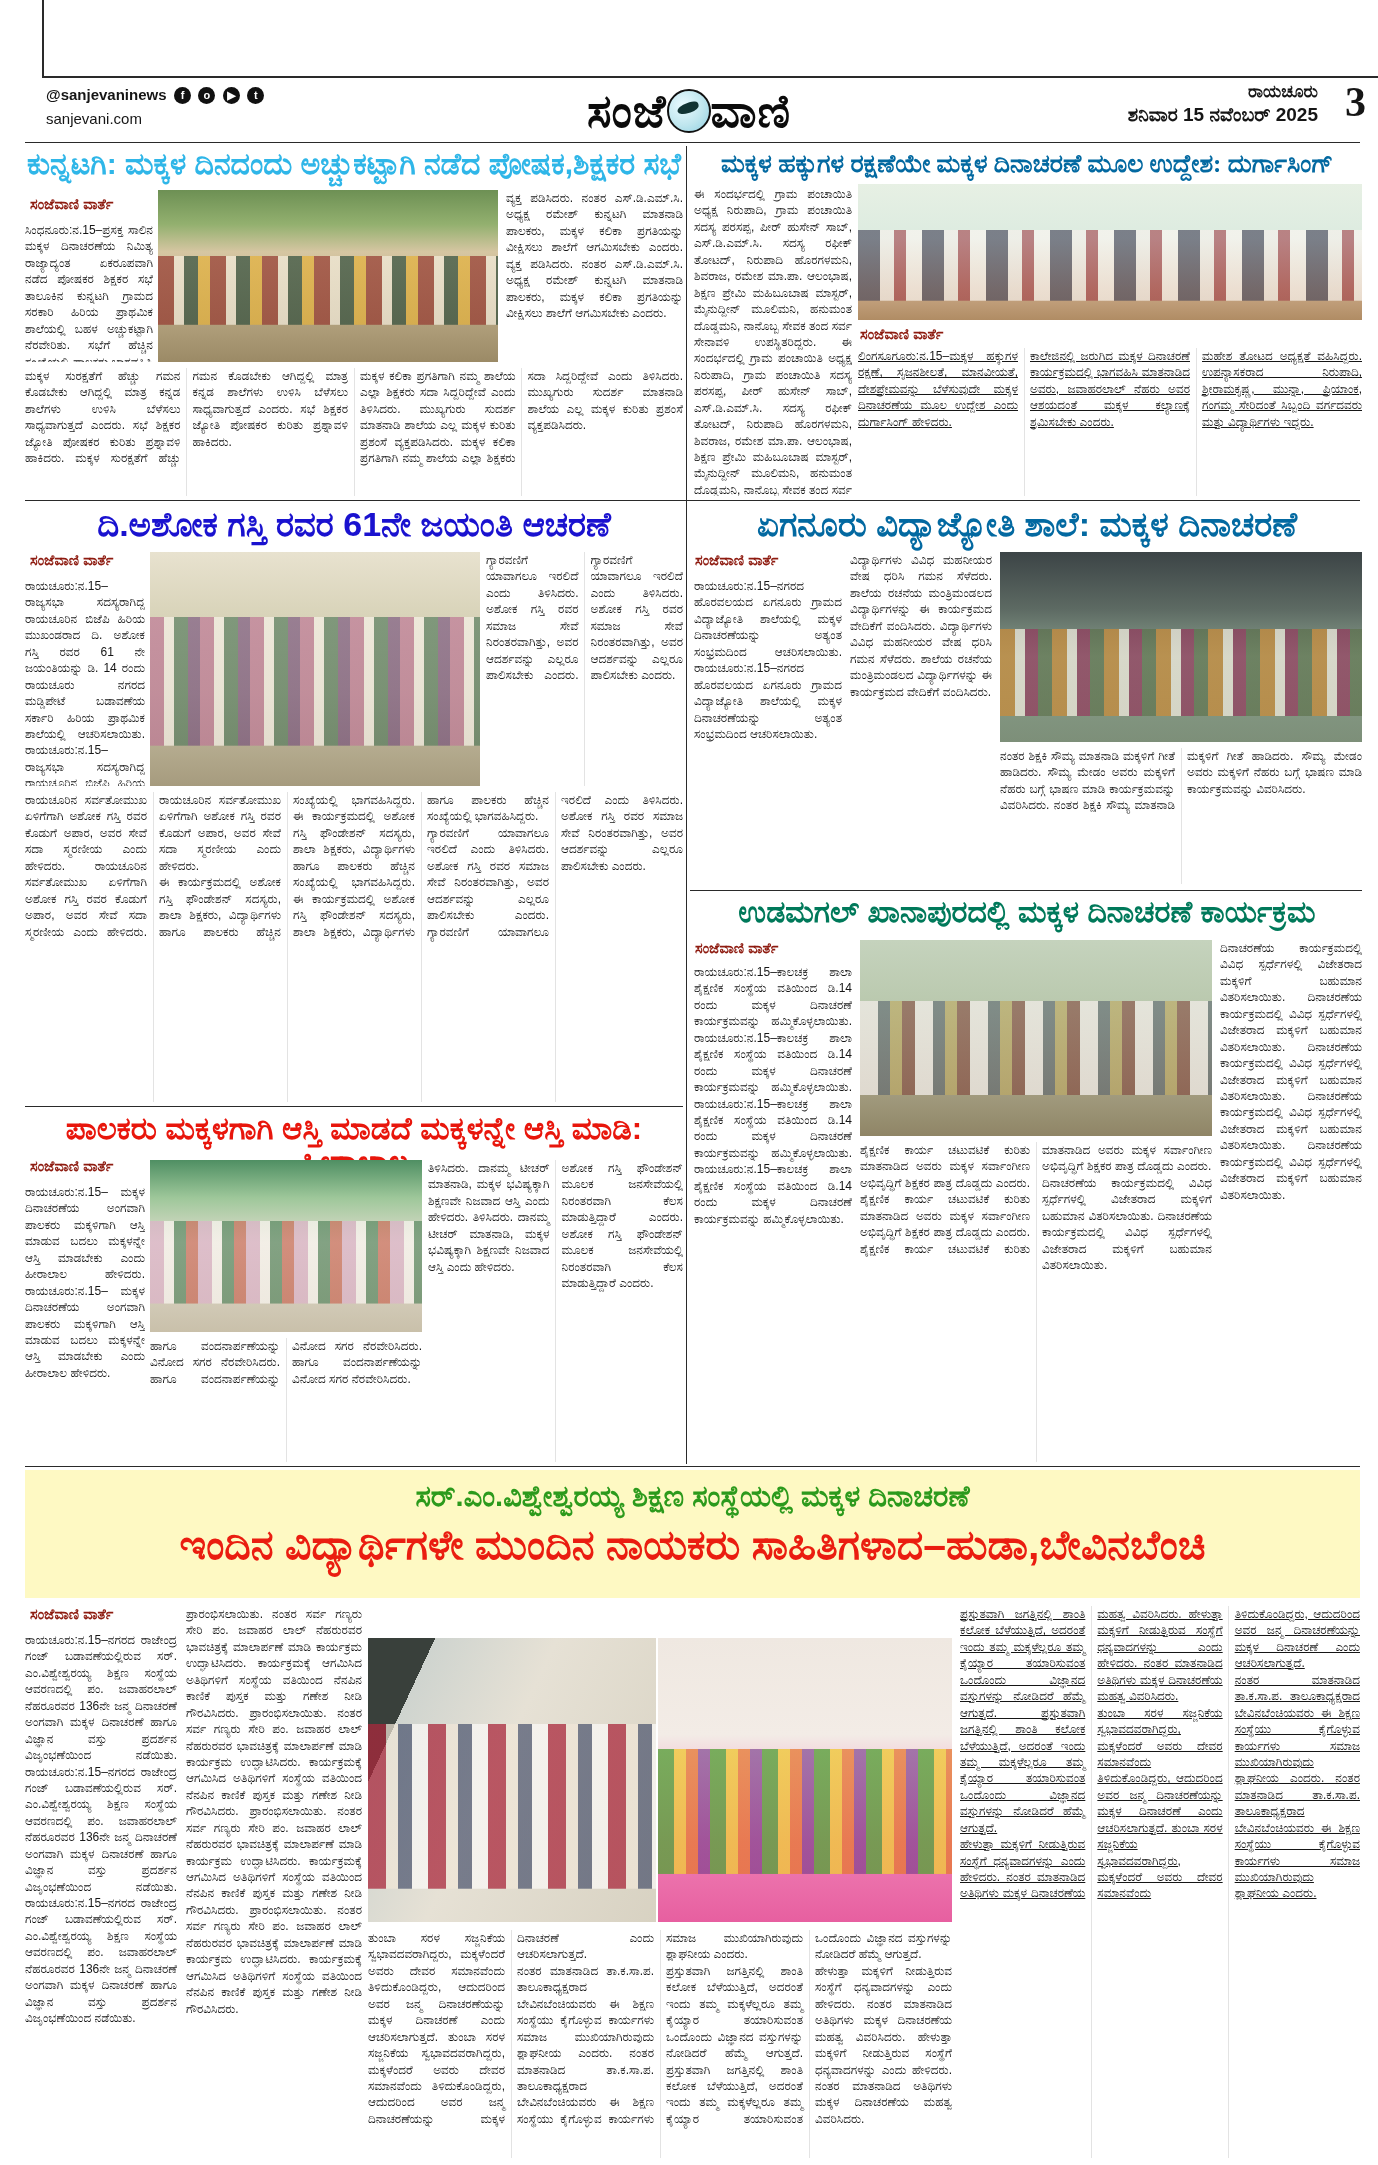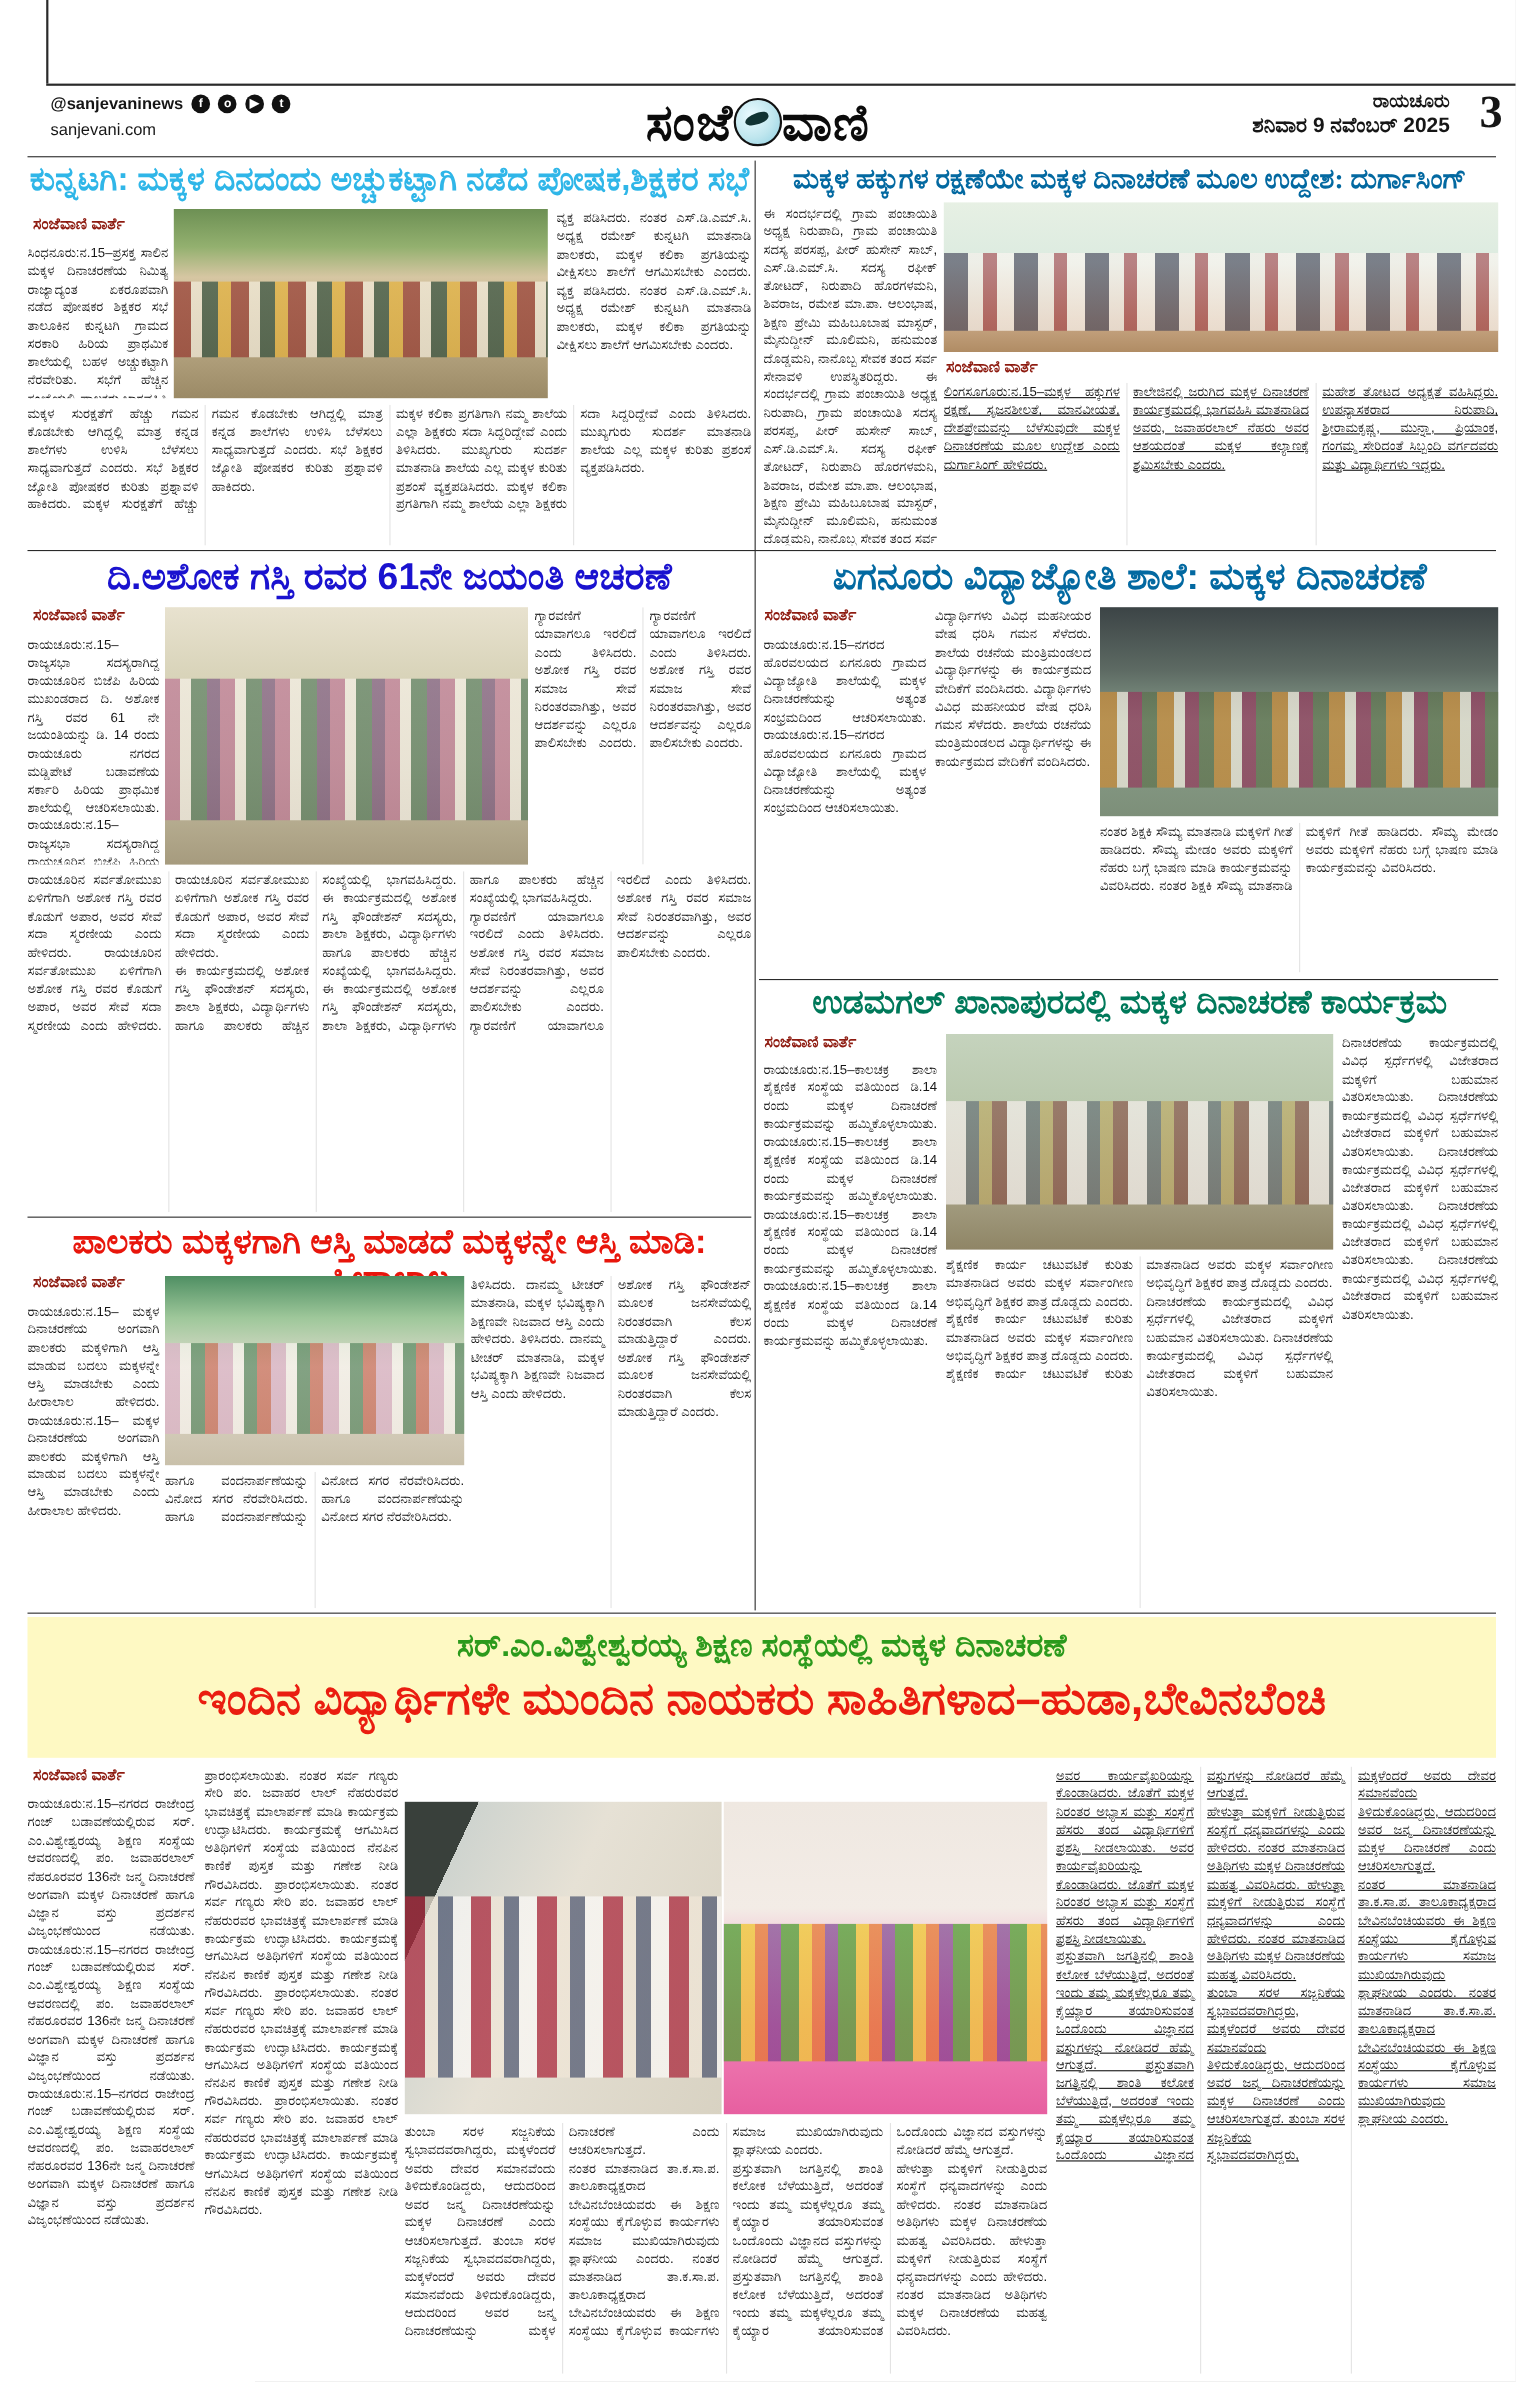--- a/index.html
+++ b/index.html
@@ -56,21 +56,21 @@
       <span class="soc">o</span>
       <span class="soc">▶</span>
       <span class="soc">t</span>
       <div class="masthead-site" style="margin-top:6px;">sanjevani.com</div>
     </div>
     <div class="logo">
       <span>ಸಂಜೆ</span><span class="disc"></span><span>ವಾಣಿ</span>
     </div>
     <div class="mh-right">
       <div class="mh-city">ರಾಯಚೂರು</div>
-      <div class="mh-date">ಶನಿವಾರ 9 ನವೆಂಬರ್ 2025</div>
+      <div class="mh-date">ಶನಿವಾರ 15 ನವೆಂಬರ್ 2025</div>
     </div>
     <div class="pageno">3</div>
   </div>
 
   <div class="vline" style="left:686px;top:146px;height:1318px;"></div>
 
   <div class="hl c-cyan" style="left:25px;top:148px;width:658px;font-size:30px;">ಕುನ್ನಟಗಿ: ಮಕ್ಕಳ ದಿನದಂದು ಅಚ್ಚುಕಟ್ಟಾಗಿ ನಡೆದ ಪೋಷಕ,ಶಿಕ್ಷಕರ ಸಭೆ</div>
   <div class="byline" style="left:30px;top:196px;">ಸಂಜೆವಾಣಿ ವಾರ್ತೆ</div>
   <div class="ph ph-a" style="left:158px;top:190px;width:340px;height:172px;"></div>
   <div class="col" style="left:25px;top:222px;width:128px;height:140px;">ಸಿಂಧನೂರು:ನ.15–ಪ್ರಸಕ್ತ ಸಾಲಿನ ಮಕ್ಕಳ ದಿನಾಚರಣೆಯ ನಿಮಿತ್ಯ ರಾಜ್ಯಾದ್ಯಂತ ಏಕರೂಪವಾಗಿ ನಡೆದ ಪೋಷಕರ ಶಿಕ್ಷಕರ ಸಭೆ ತಾಲೂಕಿನ ಕುನ್ನಟಗಿ ಗ್ರಾಮದ ಸರಕಾರಿ ಹಿರಿಯ ಪ್ರಾಥಮಿಕ ಶಾಲೆಯಲ್ಲಿ ಬಹಳ ಅಚ್ಚುಕಟ್ಟಾಗಿ ನೆರವೇರಿತು. ಸಭೆಗೆ ಹೆಚ್ಚಿನ ಸಂಖ್ಯೆಯಲ್ಲಿ ಪಾಲಕರು ಭಾಗವಹಿಸಿ ಮಕ್ಕಳ ಹಾಜರಾತಿಯಿಂದ ಶ್ರೇಣಿಕವಾಗಿ ಪರಿಶೀಲಿಸುವುದರ ಜೊತೆಗೆ ಶಾಲೆಯ ಅಭಿವೃದ್ಧಿಗೆ ಸಲಹೆ ಸೂಚನೆ ನೀಡಿದರು.</div>
@@ -152,20 +152,19 @@
   <div class="col" style="left:186px;top:1606px;width:176px;height:552px;">ಪ್ರಾರಂಭಿಸಲಾಯಿತು. ನಂತರ ಸರ್ವ ಗಣ್ಯರು ಸೇರಿ ಪಂ. ಜವಾಹರ ಲಾಲ್ ನೆಹರುರವರ ಭಾವಚಿತ್ರಕ್ಕೆ ಮಾಲಾರ್ಪಣೆ ಮಾಡಿ ಕಾರ್ಯಕ್ರಮ ಉದ್ಘಾಟಿಸಿದರು. ಕಾರ್ಯಕ್ರಮಕ್ಕೆ ಆಗಮಿಸಿದ ಅತಿಥಿಗಳಿಗೆ ಸಂಸ್ಥೆಯ ವತಿಯಿಂದ ನೆನಪಿನ ಕಾಣಿಕೆ ಪುಸ್ತಕ ಮತ್ತು ಗಣೇಶ ನೀಡಿ ಗೌರವಿಸಿದರು. ಪ್ರಾರಂಭಿಸಲಾಯಿತು. ನಂತರ ಸರ್ವ ಗಣ್ಯರು ಸೇರಿ ಪಂ. ಜವಾಹರ ಲಾಲ್ ನೆಹರುರವರ ಭಾವಚಿತ್ರಕ್ಕೆ ಮಾಲಾರ್ಪಣೆ ಮಾಡಿ ಕಾರ್ಯಕ್ರಮ ಉದ್ಘಾಟಿಸಿದರು. ಕಾರ್ಯಕ್ರಮಕ್ಕೆ ಆಗಮಿಸಿದ ಅತಿಥಿಗಳಿಗೆ ಸಂಸ್ಥೆಯ ವತಿಯಿಂದ ನೆನಪಿನ ಕಾಣಿಕೆ ಪುಸ್ತಕ ಮತ್ತು ಗಣೇಶ ನೀಡಿ ಗೌರವಿಸಿದರು. ಪ್ರಾರಂಭಿಸಲಾಯಿತು. ನಂತರ ಸರ್ವ ಗಣ್ಯರು ಸೇರಿ ಪಂ. ಜವಾಹರ ಲಾಲ್ ನೆಹರುರವರ ಭಾವಚಿತ್ರಕ್ಕೆ ಮಾಲಾರ್ಪಣೆ ಮಾಡಿ ಕಾರ್ಯಕ್ರಮ ಉದ್ಘಾಟಿಸಿದರು. ಕಾರ್ಯಕ್ರಮಕ್ಕೆ ಆಗಮಿಸಿದ ಅತಿಥಿಗಳಿಗೆ ಸಂಸ್ಥೆಯ ವತಿಯಿಂದ ನೆನಪಿನ ಕಾಣಿಕೆ ಪುಸ್ತಕ ಮತ್ತು ಗಣೇಶ ನೀಡಿ ಗೌರವಿಸಿದರು. ಪ್ರಾರಂಭಿಸಲಾಯಿತು. ನಂತರ ಸರ್ವ ಗಣ್ಯರು ಸೇರಿ ಪಂ. ಜವಾಹರ ಲಾಲ್ ನೆಹರುರವರ ಭಾವಚಿತ್ರಕ್ಕೆ ಮಾಲಾರ್ಪಣೆ ಮಾಡಿ ಕಾರ್ಯಕ್ರಮ ಉದ್ಘಾಟಿಸಿದರು. ಕಾರ್ಯಕ್ರಮಕ್ಕೆ ಆಗಮಿಸಿದ ಅತಿಥಿಗಳಿಗೆ ಸಂಸ್ಥೆಯ ವತಿಯಿಂದ ನೆನಪಿನ ಕಾಣಿಕೆ ಪುಸ್ತಕ ಮತ್ತು ಗಣೇಶ ನೀಡಿ ಗೌರವಿಸಿದರು.</div>
   <div class="ph ph-h1" style="left:368px;top:1638px;width:288px;height:284px;"></div>
   <div class="ph ph-h2" style="left:658px;top:1638px;width:294px;height:284px;"></div>
   <div class="col mc mc4" style="left:368px;top:1930px;width:584px;height:228px;">
     <div>ತುಂಬಾ ಸರಳ ಸಜ್ಜನಿಕೆಯ ಸ್ವಭಾವದವರಾಗಿದ್ದರು, ಮಕ್ಕಳೆಂದರೆ ಅವರು ದೇವರ ಸಮಾನವೆಂದು ತಿಳಿದುಕೊಂಡಿದ್ದರು, ಆದುದರಿಂದ ಅವರ ಜನ್ಮ ದಿನಾಚರಣೆಯನ್ನು ಮಕ್ಕಳ ದಿನಾಚರಣೆ ಎಂದು ಆಚರಿಸಲಾಗುತ್ತದೆ. ತುಂಬಾ ಸರಳ ಸಜ್ಜನಿಕೆಯ ಸ್ವಭಾವದವರಾಗಿದ್ದರು, ಮಕ್ಕಳೆಂದರೆ ಅವರು ದೇವರ ಸಮಾನವೆಂದು ತಿಳಿದುಕೊಂಡಿದ್ದರು, ಆದುದರಿಂದ ಅವರ ಜನ್ಮ ದಿನಾಚರಣೆಯನ್ನು ಮಕ್ಕಳ ದಿನಾಚರಣೆ ಎಂದು ಆಚರಿಸಲಾಗುತ್ತದೆ.</div>
     <div>ನಂತರ ಮಾತನಾಡಿದ ತಾ.ಕ.ಸಾ.ಪ. ತಾಲೂಕಾಧ್ಯಕ್ಷರಾದ ಬೇವಿನಬೆಂಚಿಯವರು ಈ ಶಿಕ್ಷಣ ಸಂಸ್ಥೆಯು ಕೈಗೊಳ್ಳುವ ಕಾರ್ಯಗಳು ಸಮಾಜ ಮುಖಿಯಾಗಿರುವುದು ಶ್ಲಾಘನೀಯ ಎಂದರು. ನಂತರ ಮಾತನಾಡಿದ ತಾ.ಕ.ಸಾ.ಪ. ತಾಲೂಕಾಧ್ಯಕ್ಷರಾದ ಬೇವಿನಬೆಂಚಿಯವರು ಈ ಶಿಕ್ಷಣ ಸಂಸ್ಥೆಯು ಕೈಗೊಳ್ಳುವ ಕಾರ್ಯಗಳು ಸಮಾಜ ಮುಖಿಯಾಗಿರುವುದು ಶ್ಲಾಘನೀಯ ಎಂದರು.</div>
     <div>ಪ್ರಸ್ತುತವಾಗಿ ಜಗತ್ತಿನಲ್ಲಿ ಶಾಂತಿ ಕಲೋಕ ಬೆಳೆಯುತ್ತಿದೆ, ಅದರಂತೆ ಇಂದು ತಮ್ಮ ಮಕ್ಕಳೆಲ್ಲರೂ ತಮ್ಮ ಕೈಯ್ಯಾರ ತಯಾರಿಸುವಂತ ಒಂದೊಂದು ವಿಜ್ಞಾನದ ವಸ್ತುಗಳನ್ನು ನೋಡಿದರೆ ಹೆಮ್ಮೆ ಆಗುತ್ತದೆ. ಪ್ರಸ್ತುತವಾಗಿ ಜಗತ್ತಿನಲ್ಲಿ ಶಾಂತಿ ಕಲೋಕ ಬೆಳೆಯುತ್ತಿದೆ, ಅದರಂತೆ ಇಂದು ತಮ್ಮ ಮಕ್ಕಳೆಲ್ಲರೂ ತಮ್ಮ ಕೈಯ್ಯಾರ ತಯಾರಿಸುವಂತ ಒಂದೊಂದು ವಿಜ್ಞಾನದ ವಸ್ತುಗಳನ್ನು ನೋಡಿದರೆ ಹೆಮ್ಮೆ ಆಗುತ್ತದೆ.</div>
     <div>ಹೇಳುತ್ತಾ ಮಕ್ಕಳಿಗೆ ನೀಡುತ್ತಿರುವ ಸಂಸ್ಥೆಗೆ ಧನ್ಯವಾದಗಳನ್ನು ಎಂದು ಹೇಳಿದರು. ನಂತರ ಮಾತನಾಡಿದ ಅತಿಥಿಗಳು ಮಕ್ಕಳ ದಿನಾಚರಣೆಯ ಮಹತ್ವ ವಿವರಿಸಿದರು. ಹೇಳುತ್ತಾ ಮಕ್ಕಳಿಗೆ ನೀಡುತ್ತಿರುವ ಸಂಸ್ಥೆಗೆ ಧನ್ಯವಾದಗಳನ್ನು ಎಂದು ಹೇಳಿದರು. ನಂತರ ಮಾತನಾಡಿದ ಅತಿಥಿಗಳು ಮಕ್ಕಳ ದಿನಾಚರಣೆಯ ಮಹತ್ವ ವಿವರಿಸಿದರು.</div>
   </div>
   <div class="col mc mc3" style="left:960px;top:1606px;width:400px;height:552px;">
-    <div>ಅವರ ಕಾರ್ಯವೈಖರಿಯನ್ನು ಕೊಂಡಾಡಿದರು. ಜೊತೆಗೆ ಮಕ್ಕಳ ನಿರಂತರ ಅಭ್ಯಾಸ ಮತ್ತು ಸಂಸ್ಥೆಗೆ ಹೆಸರು ತಂದ ವಿದ್ಯಾರ್ಥಿಗಳಿಗೆ ಪ್ರಶಸ್ತಿ ನೀಡಲಾಯಿತು. ಅವರ ಕಾರ್ಯವೈಖರಿಯನ್ನು ಕೊಂಡಾಡಿದರು. ಜೊತೆಗೆ ಮಕ್ಕಳ ನಿರಂತರ ಅಭ್ಯಾಸ ಮತ್ತು ಸಂಸ್ಥೆಗೆ ಹೆಸರು ತಂದ ವಿದ್ಯಾರ್ಥಿಗಳಿಗೆ ಪ್ರಶಸ್ತಿ ನೀಡಲಾಯಿತು.</div>
     <div>ಪ್ರಸ್ತುತವಾಗಿ ಜಗತ್ತಿನಲ್ಲಿ ಶಾಂತಿ ಕಲೋಕ ಬೆಳೆಯುತ್ತಿದೆ, ಅದರಂತೆ ಇಂದು ತಮ್ಮ ಮಕ್ಕಳೆಲ್ಲರೂ ತಮ್ಮ ಕೈಯ್ಯಾರ ತಯಾರಿಸುವಂತ ಒಂದೊಂದು ವಿಜ್ಞಾನದ ವಸ್ತುಗಳನ್ನು ನೋಡಿದರೆ ಹೆಮ್ಮೆ ಆಗುತ್ತದೆ. ಪ್ರಸ್ತುತವಾಗಿ ಜಗತ್ತಿನಲ್ಲಿ ಶಾಂತಿ ಕಲೋಕ ಬೆಳೆಯುತ್ತಿದೆ, ಅದರಂತೆ ಇಂದು ತಮ್ಮ ಮಕ್ಕಳೆಲ್ಲರೂ ತಮ್ಮ ಕೈಯ್ಯಾರ ತಯಾರಿಸುವಂತ ಒಂದೊಂದು ವಿಜ್ಞಾನದ ವಸ್ತುಗಳನ್ನು ನೋಡಿದರೆ ಹೆಮ್ಮೆ ಆಗುತ್ತದೆ.</div>
     <div>ಹೇಳುತ್ತಾ ಮಕ್ಕಳಿಗೆ ನೀಡುತ್ತಿರುವ ಸಂಸ್ಥೆಗೆ ಧನ್ಯವಾದಗಳನ್ನು ಎಂದು ಹೇಳಿದರು. ನಂತರ ಮಾತನಾಡಿದ ಅತಿಥಿಗಳು ಮಕ್ಕಳ ದಿನಾಚರಣೆಯ ಮಹತ್ವ ವಿವರಿಸಿದರು. ಹೇಳುತ್ತಾ ಮಕ್ಕಳಿಗೆ ನೀಡುತ್ತಿರುವ ಸಂಸ್ಥೆಗೆ ಧನ್ಯವಾದಗಳನ್ನು ಎಂದು ಹೇಳಿದರು. ನಂತರ ಮಾತನಾಡಿದ ಅತಿಥಿಗಳು ಮಕ್ಕಳ ದಿನಾಚರಣೆಯ ಮಹತ್ವ ವಿವರಿಸಿದರು.</div>
     <div>ತುಂಬಾ ಸರಳ ಸಜ್ಜನಿಕೆಯ ಸ್ವಭಾವದವರಾಗಿದ್ದರು, ಮಕ್ಕಳೆಂದರೆ ಅವರು ದೇವರ ಸಮಾನವೆಂದು ತಿಳಿದುಕೊಂಡಿದ್ದರು, ಆದುದರಿಂದ ಅವರ ಜನ್ಮ ದಿನಾಚರಣೆಯನ್ನು ಮಕ್ಕಳ ದಿನಾಚರಣೆ ಎಂದು ಆಚರಿಸಲಾಗುತ್ತದೆ. ತುಂಬಾ ಸರಳ ಸಜ್ಜನಿಕೆಯ ಸ್ವಭಾವದವರಾಗಿದ್ದರು, ಮಕ್ಕಳೆಂದರೆ ಅವರು ದೇವರ ಸಮಾನವೆಂದು ತಿಳಿದುಕೊಂಡಿದ್ದರು, ಆದುದರಿಂದ ಅವರ ಜನ್ಮ ದಿನಾಚರಣೆಯನ್ನು ಮಕ್ಕಳ ದಿನಾಚರಣೆ ಎಂದು ಆಚರಿಸಲಾಗುತ್ತದೆ.</div>
     <div>ನಂತರ ಮಾತನಾಡಿದ ತಾ.ಕ.ಸಾ.ಪ. ತಾಲೂಕಾಧ್ಯಕ್ಷರಾದ ಬೇವಿನಬೆಂಚಿಯವರು ಈ ಶಿಕ್ಷಣ ಸಂಸ್ಥೆಯು ಕೈಗೊಳ್ಳುವ ಕಾರ್ಯಗಳು ಸಮಾಜ ಮುಖಿಯಾಗಿರುವುದು ಶ್ಲಾಘನೀಯ ಎಂದರು. ನಂತರ ಮಾತನಾಡಿದ ತಾ.ಕ.ಸಾ.ಪ. ತಾಲೂಕಾಧ್ಯಕ್ಷರಾದ ಬೇವಿನಬೆಂಚಿಯವರು ಈ ಶಿಕ್ಷಣ ಸಂಸ್ಥೆಯು ಕೈಗೊಳ್ಳುವ ಕಾರ್ಯಗಳು ಸಮಾಜ ಮುಖಿಯಾಗಿರುವುದು ಶ್ಲಾಘನೀಯ ಎಂದರು.</div>
   </div>
 
 </div>
 
 </body></html>

